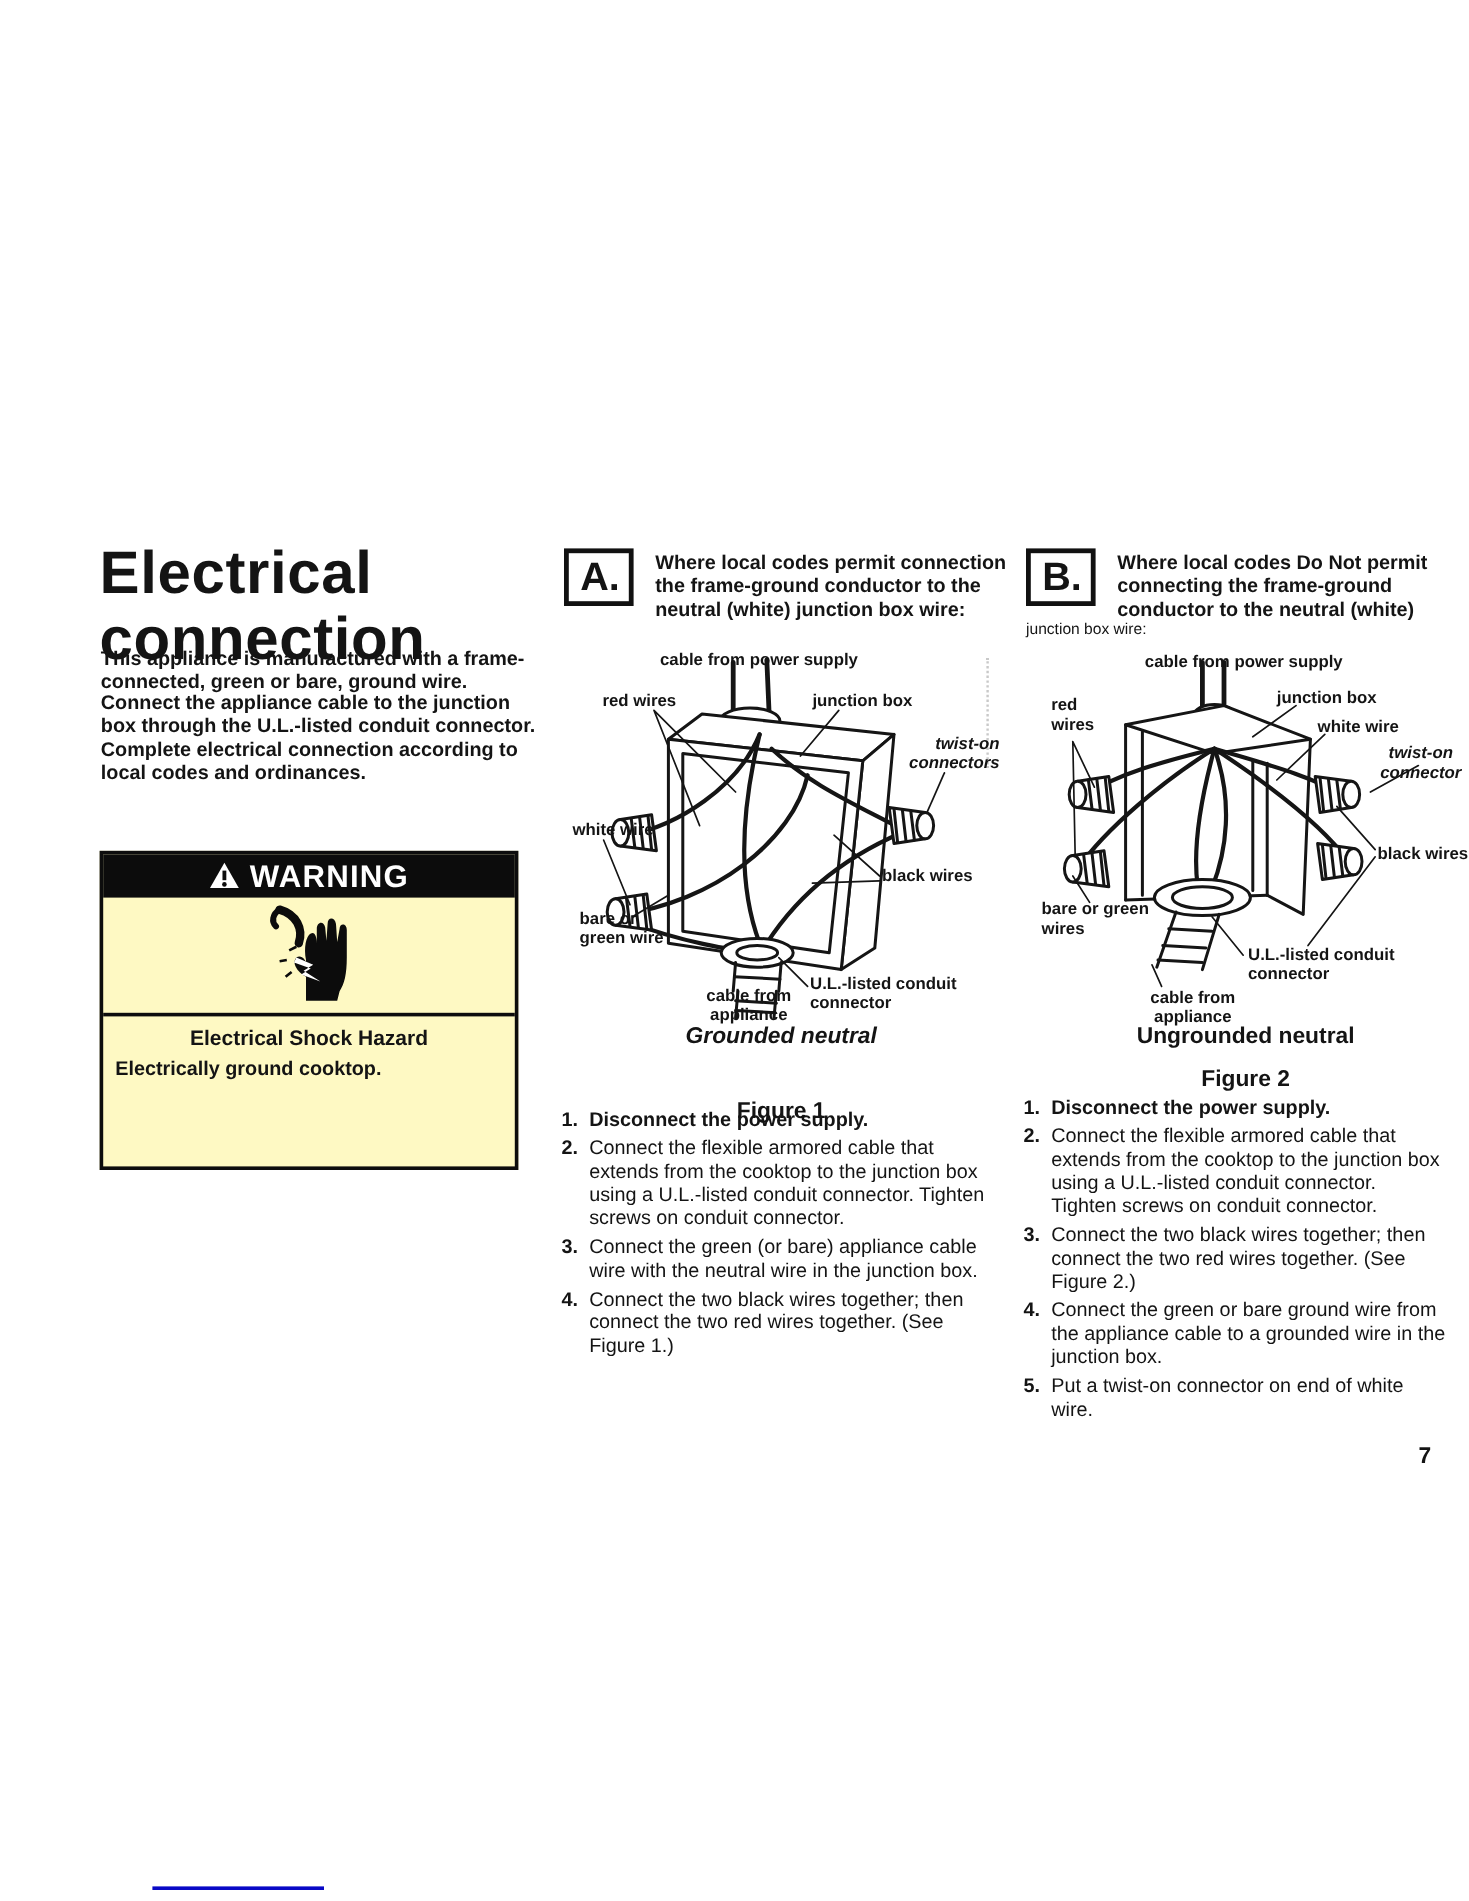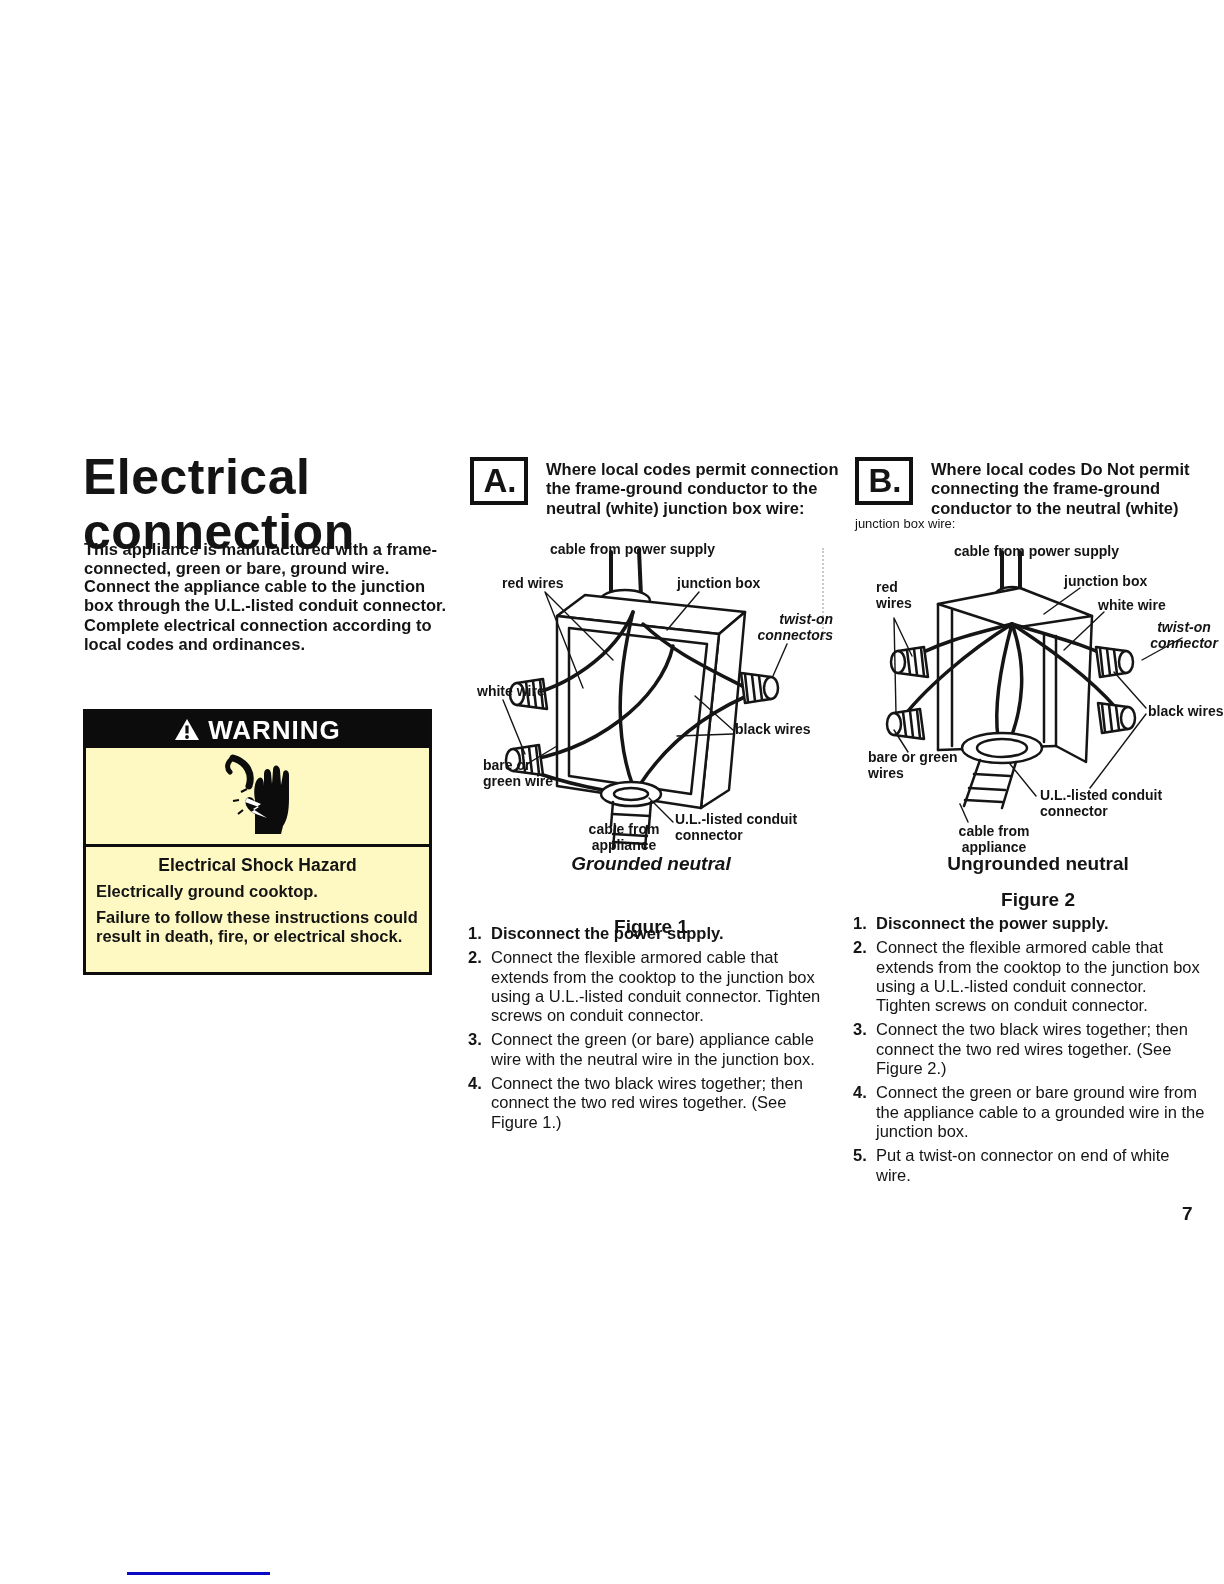--- a/index.html
+++ b/index.html
@@ -86,21 +86,20 @@
       <path d="M52,80 L52,46 C50,36 52,26 56,24 C59,22 61,26 61,32 L61,20 C61,14 67,13 68,19 L69,30 L70,16 C70,10 76,10 77,16 L78,31 L80,20 C80,15 86,15 86,21 L86,44 C86,58 84,66 80,72 L78,80 Z" fill="#0c0c0c"></path>
       <path d="M52,60 C44,56 40,48 44,44 C48,41 52,46 54,52" fill="#0c0c0c"></path>
 
       <polygon points="44,44 58,50 50,55 64,64 48,58 56,53 42,48" fill="#ffffff"></polygon>
       <path d="M38,38 l6,-3 M36,46 l-6,1 M40,56 l-5,4" stroke="#0c0c0c" stroke-width="2.2" fill="none"></path>
     </svg>
   </div>
   <div class="warntext">
     <div class="hazard-title">Electrical Shock Hazard</div>
     <p class="warn-line">Electrically ground cooktop.</p>
-    <p class="warn-line">Failure to follow these instructions could result in death, fire, or electrical shock.</p>
   </div>
 </div>
 
 <div class="abs badge badge-a">A.</div>
 <div class="abs intro intro-a">Where local codes permit connection the frame-ground conductor to the neutral (white) junction box wire:</div>
 <div class="abs colsep"></div>
 
 <div class="abs figure fig1">
   <svg class="art" width="372" height="318" viewBox="0 0 372 318">
 

